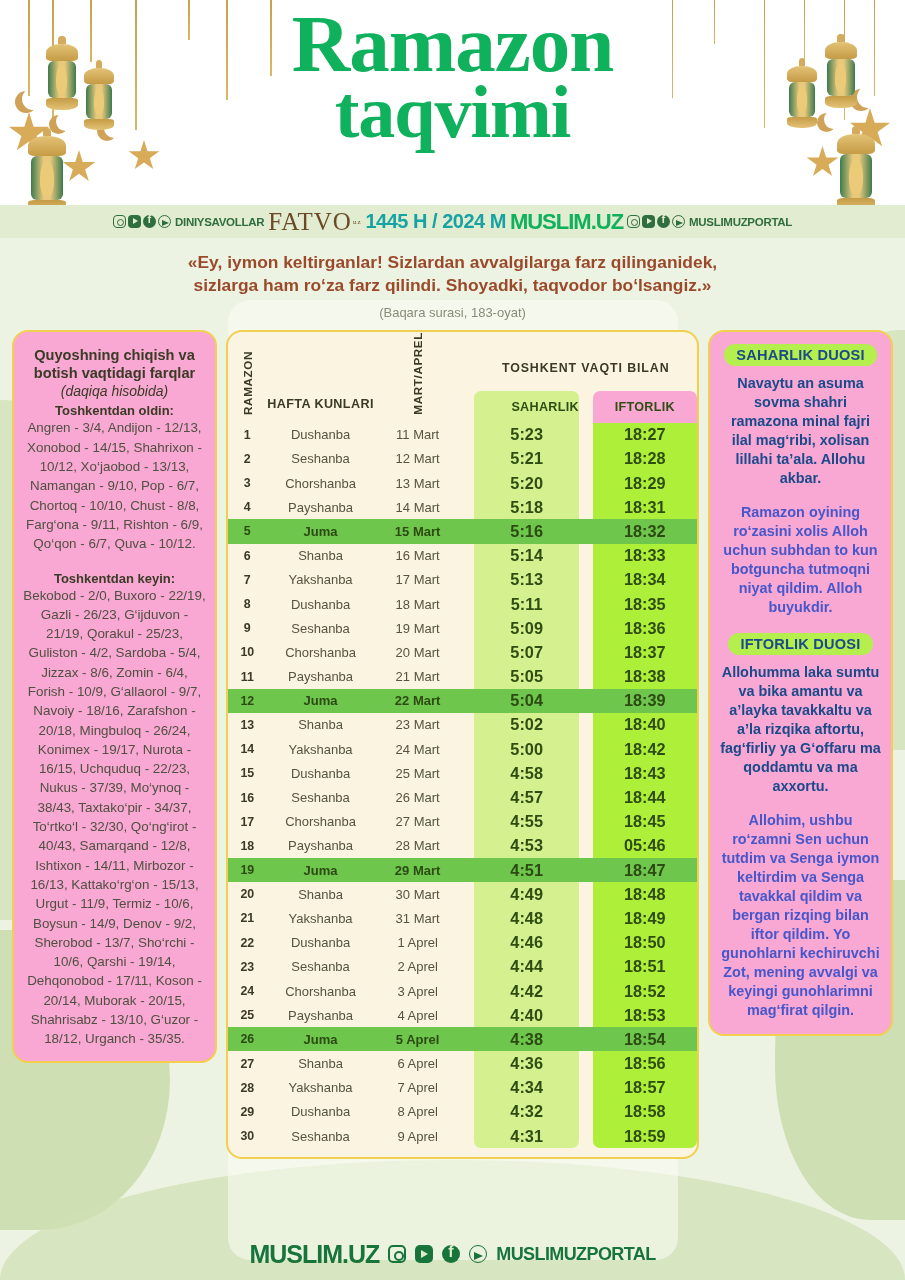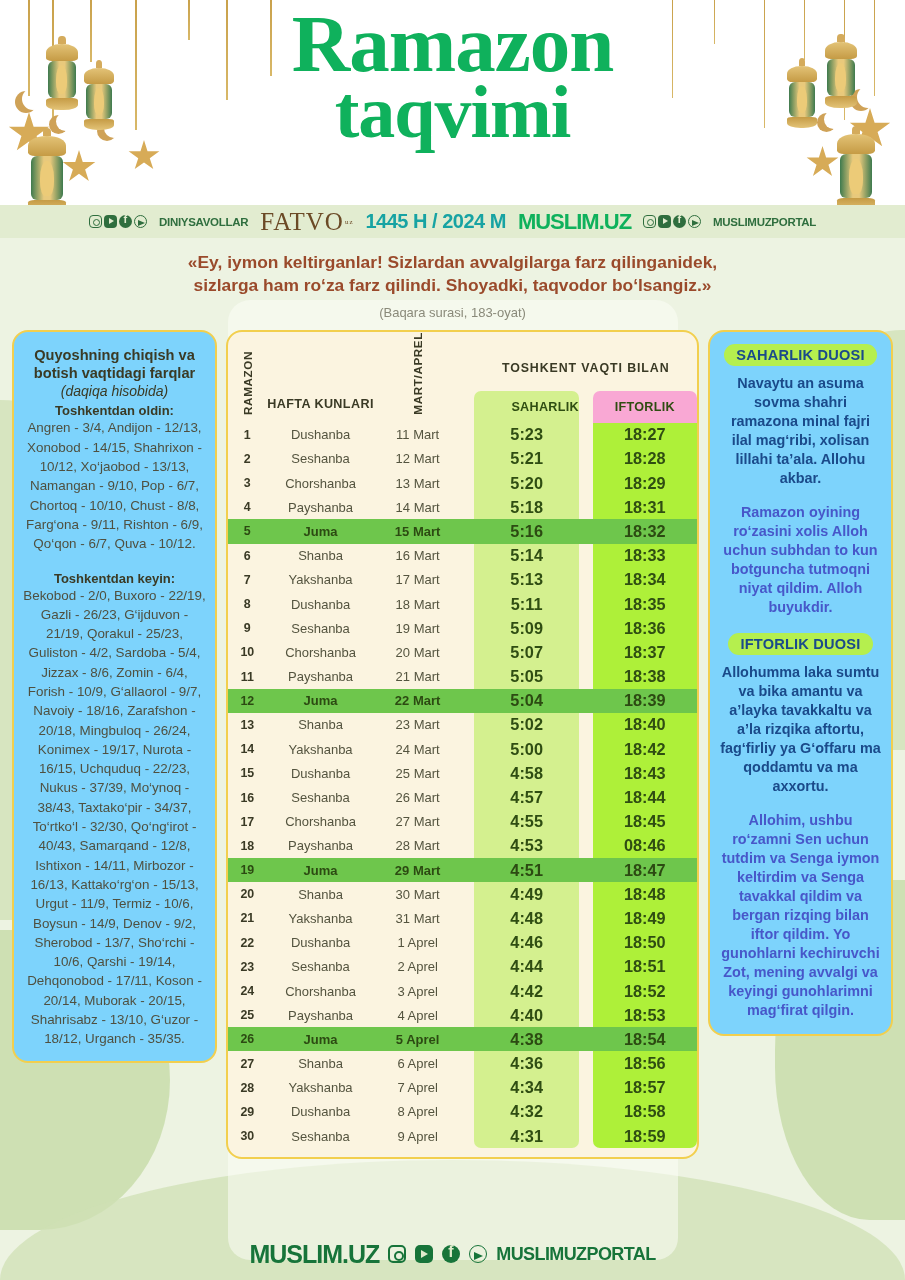--- a/index.html
+++ b/index.html
@@ -46,21 +46,21 @@
   .lantern .knob { width:22%; height:8px; background:#d4ab5c; margin:0 auto; border-radius:50% 50% 0 0; }
 
   .star { position:absolute; background:#d7ab57;
     clip-path: polygon(50% 0%,61% 35%,98% 35%,68% 57%,79% 91%,50% 70%,21% 91%,32% 57%,2% 35%,39% 35%); }
   .moon { position:absolute; border-radius:50%; background:transparent;
     box-shadow: -7px 3px 0 0 #cfa257; }
 
   
   .brandbar {
     height: 33px; background: #e2ecd0; display: flex; align-items: center;
-    justify-content: center; gap: 12px; position: relative; z-index: 6;
+    justify-content: center; gap: 4px; position: relative; z-index: 6;
   }
   .soc { display:flex; align-items:center; gap:2px; }
   .ic { width:13px; height:13px; border-radius:50%; display:inline-block; position:relative; }
   .ic.ig { border:1.6px solid #2f6e3e; border-radius:4px; }
   .ic.ig:after{content:"";position:absolute;left:3px;top:3px;width:5px;height:5px;border:1.4px solid #2f6e3e;border-radius:50%;}
   .ic.yt { background:#2f6e3e; border-radius:4px; }
   .ic.yt:after{content:"";position:absolute;left:4.5px;top:3px;border-left:5px solid #e2ecd0;border-top:3.5px solid transparent;border-bottom:3.5px solid transparent;}
   .ic.fb { background:#2f6e3e; }
   .ic.fb:after{content:"f";position:absolute;left:4.5px;top:-2px;color:#e2ecd0;font:bold 11px "Liberation Sans",sans-serif;}
   .ic.tg { border:1.4px solid #2f6e3e; }
@@ -72,21 +72,21 @@
   .muslimuz { font-weight:bold; font-size:22px; color:#0fb15c; letter-spacing:-1px; }
 
   
   .quote { position:relative; z-index:5; text-align:center; padding:13px 70px 4px; }
   .quote p { color:#9a4a2b; font-weight:bold; font-size:17.4px; line-height:1.35; }
   .quote .src { color:#8a8a7a; font-size:13px; margin-top:7px; font-weight:normal; }
 
   
   .main { position:relative; z-index:5; display:flex; gap:9px; padding: 6px 12px 0; align-items:flex-start; }
 
-  .card { border:2.4px solid #f2cf4e; border-radius:16px; background:#7dd3fc; }
+  .card { border:2.4px solid #f2cf4e; border-radius:16px; background:#f9a8d4; }
 
   
   .left { width:205px; padding:14px 8px 12px; text-align:center; }
   .left h2 { font-size:14.6px; color:#3a3a25; line-height:1.25; }
   .left .sub { font-size:14px; font-style:italic; color:#3a3a25; margin-top:1px; }
   .left h3 { font-size:13px; color:#3a3a25; margin-top:4px; }
   .left p { font-size:13.4px; color:#4f5040; line-height:1.44; }
   .left .gap { height:13px; }
 
   
@@ -448,21 +448,21 @@
             <td class="spacer"></td>
             <td class="ift">18:45</td>
           </tr>
           <tr>
             <td class="num">18</td>
             <td class="day">Payshanba</td>
             <td class="date">28 Mart</td>
             <td class="spacer"></td>
             <td class="sah">4:53</td>
             <td class="spacer"></td>
-            <td class="ift">08:46</td>
+            <td class="ift">05:46</td>
           </tr>
           <tr class="juma">
             <td class="num">19</td>
             <td class="day">Juma</td>
             <td class="date">29 Mart</td>
             <td class="spacer"></td>
             <td class="sah">4:51</td>
             <td class="spacer"></td>
             <td class="ift">18:47</td>
           </tr>

